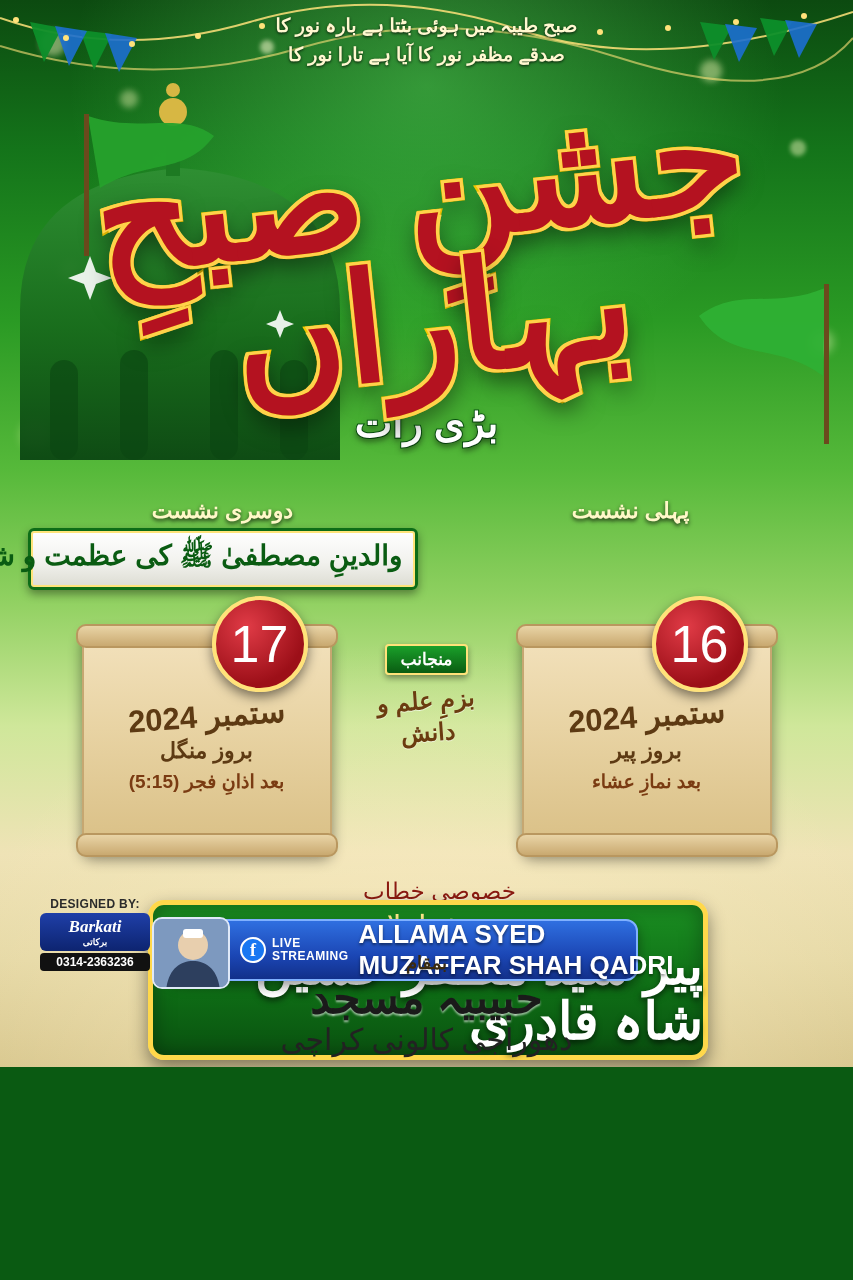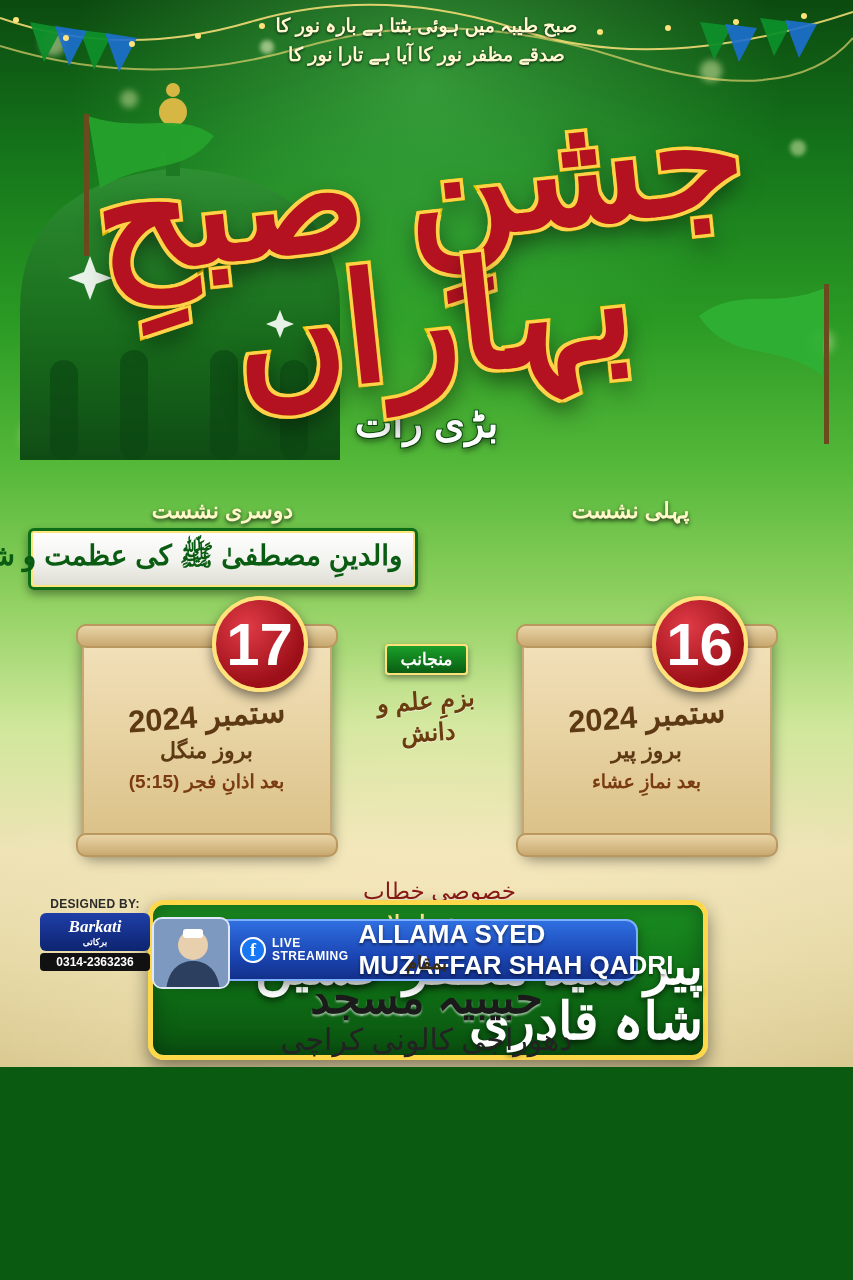--- a/index.html
+++ b/index.html
@@ -112,21 +112,21 @@
     border-radius: 10px; border:2px solid #b9975f;
   }
   .scroll-card::before { top:-6px; }
   .scroll-card::after { bottom:-6px; }
   .date-badge {
     position:absolute; top:-34px; right:22px;
     width:96px; height:96px; border-radius:50%;
     background: radial-gradient(circle at 35% 30%, #e03b46, #9c0f18 70%);
     border: 4px solid #ffe27a;
     box-shadow: 0 5px 12px rgba(0,0,0,.5);
-    color:#ffffff; font-size:60px; font-weight:bold;
+    color:#ffffff; font-size:52px; font-weight:normal;
     display:flex; align-items:center; justify-content:center;
     z-index: 4;
   }
   .scroll-text { padding: 26px 14px 14px; text-align:center; }
   .scroll-month {
     font-size: 31px; font-weight:bold; color:#5d3a13;
     transform: rotate(-4deg); display:inline-block; line-height:1.1;
   }
   .scroll-day { font-size: 22px; font-weight:bold; color:#5d3a13; margin-top:4px; }
   .scroll-time { font-size: 19px; font-weight:bold; color:#7a3b12; margin-top:6px; }

